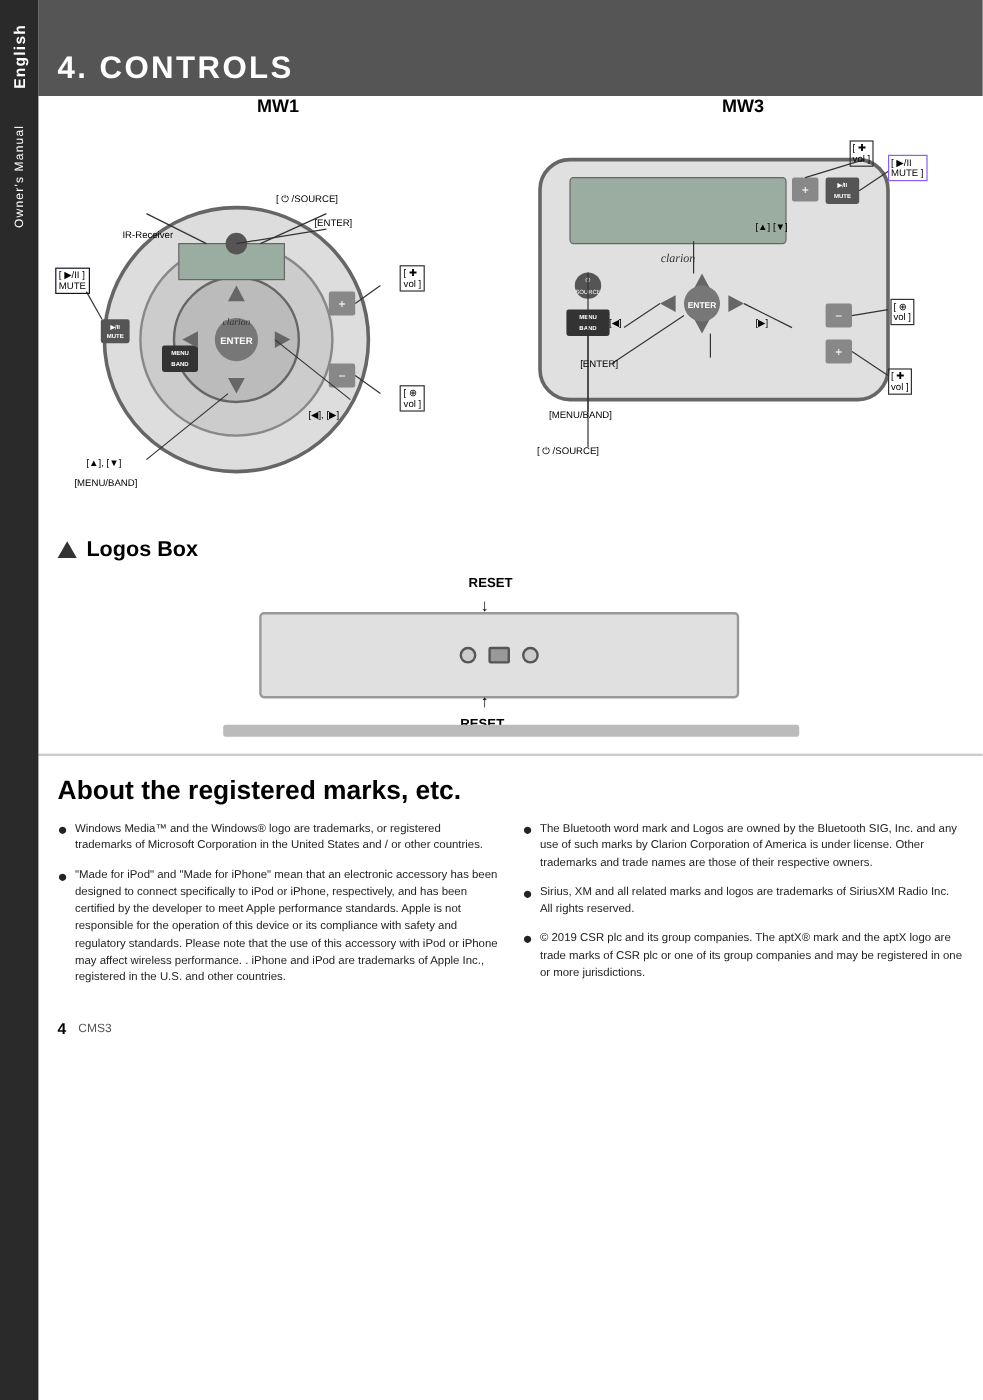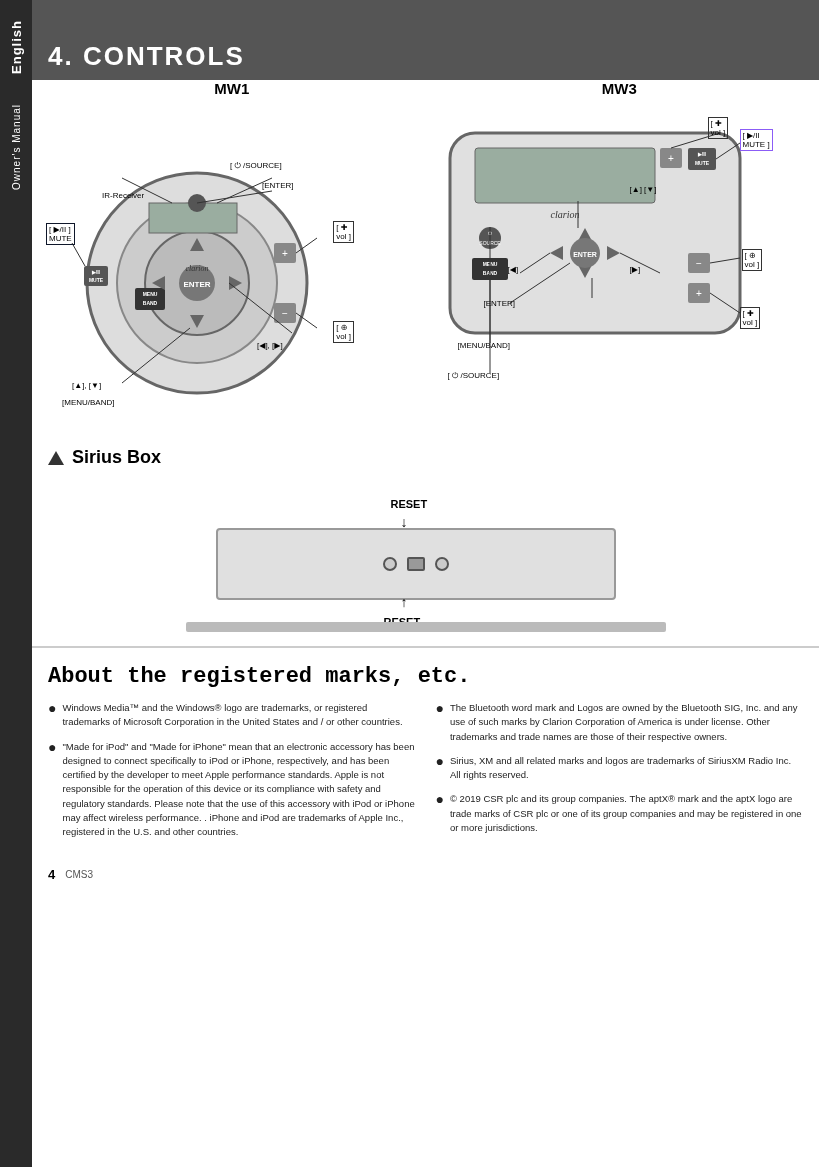--- a/index.html
+++ b/index.html
@@ -100,21 +100,21 @@
     
     .mw1-label {
       position: absolute;
       font-size: 8px;
       color: #000;
       white-space: nowrap;
     }
     
     .black-box-area {
       padding: 0 16px;
-      margin-top: 28px;
+      margin-top: 10px;
     }
     .bb-circle-btn {
       width: 14px;
       height: 14px;
       border-radius: 50%;
       border: 2px solid #555;
       background: #ccc;
     }
     .bb-square-btn {
       width: 18px;
@@ -127,21 +127,20 @@
     .about-section {
       padding: 16px 16px 10px 16px;
       border-top: 2px solid #ccc;
       margin-top: 10px;
     }
     .about-title {
       font-size: 22px;
       font-weight: bold;
       color: #000;
       margin-bottom: 12px;
-      font-family: Liberation Mono, monospace;
     }
     .about-columns {
       display: flex;
       gap: 20px;
     }
     .about-col {
       flex: 1;
       font-size: 9.5px;
       line-height: 1.5;
       color: #222;
@@ -353,21 +352,21 @@
         <span class="mw1-label" style="top:146px; left:312px; border:1px solid #333; padding:1px 2px;">[ ⊕<br>vol ]</span>
 
         <span class="mw1-label" style="top:204px; left:310px; border:1px solid #333; padding:1px 2px;">[ ✚<br>vol ]</span>
       </div>
     </div>
 
   </div>
 
   <div class="section-title">
     <span class="section-diamond"></span>
-    <span class="section-label">Sirius Box</span>
+    <span class="section-label">Logos Box</span>
   </div>
 
   <div class="black-box-area">
     <div style="position:relative; width:480px; height:140px; margin:0 auto;">
 
       <span style="position:absolute; top:2px; left:205px; font-size:11px; font-weight:bold;">RESET</span>
 
       <span style="position:absolute; top:18px; left:215px; font-size:14px;">↓</span>
 
       <div style="position:absolute; top:32px; left:30px; width:400px; height:72px; background:#e0e0e0; border:2px solid #999; border-radius:4px; display:flex; align-items:center; justify-content:center; gap:10px;">

